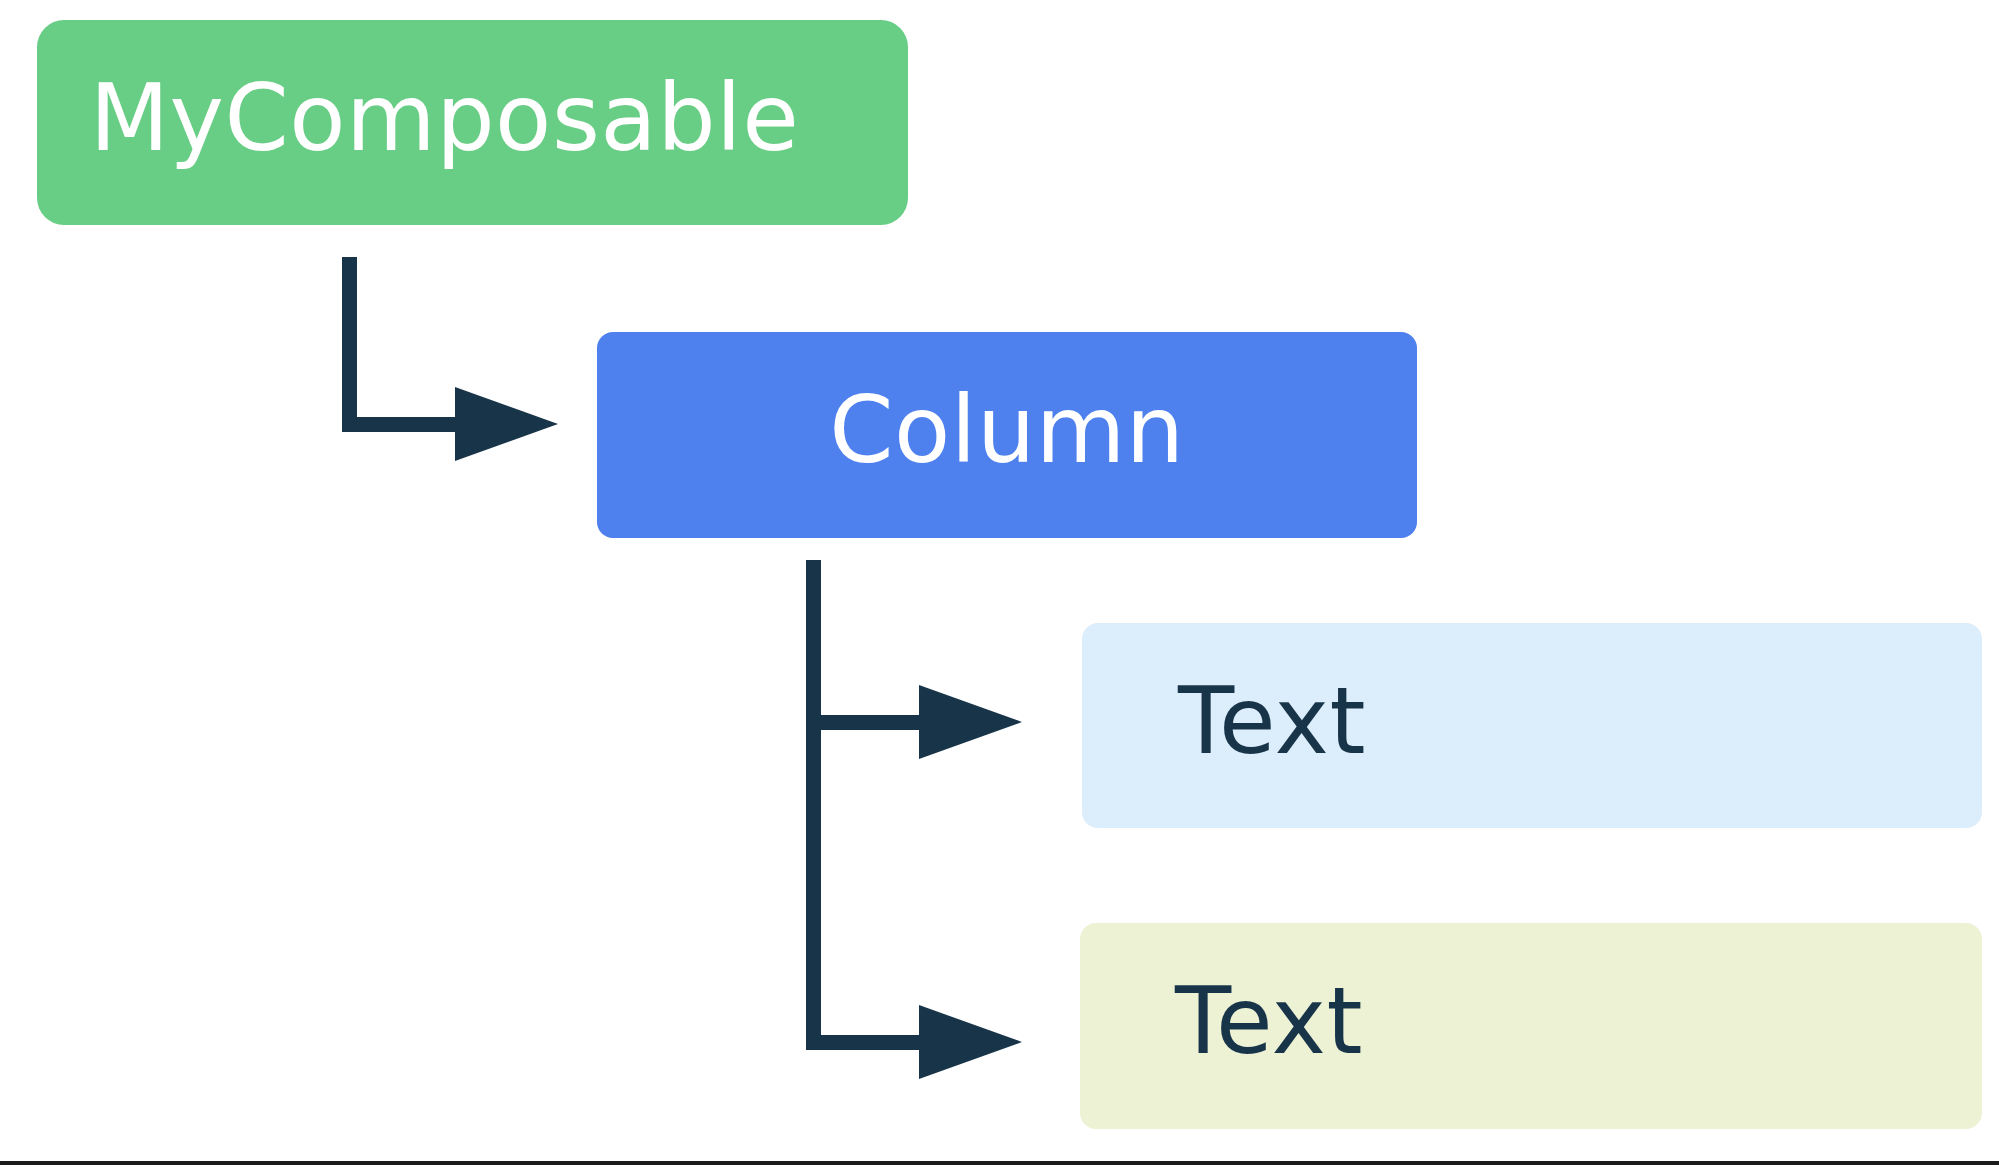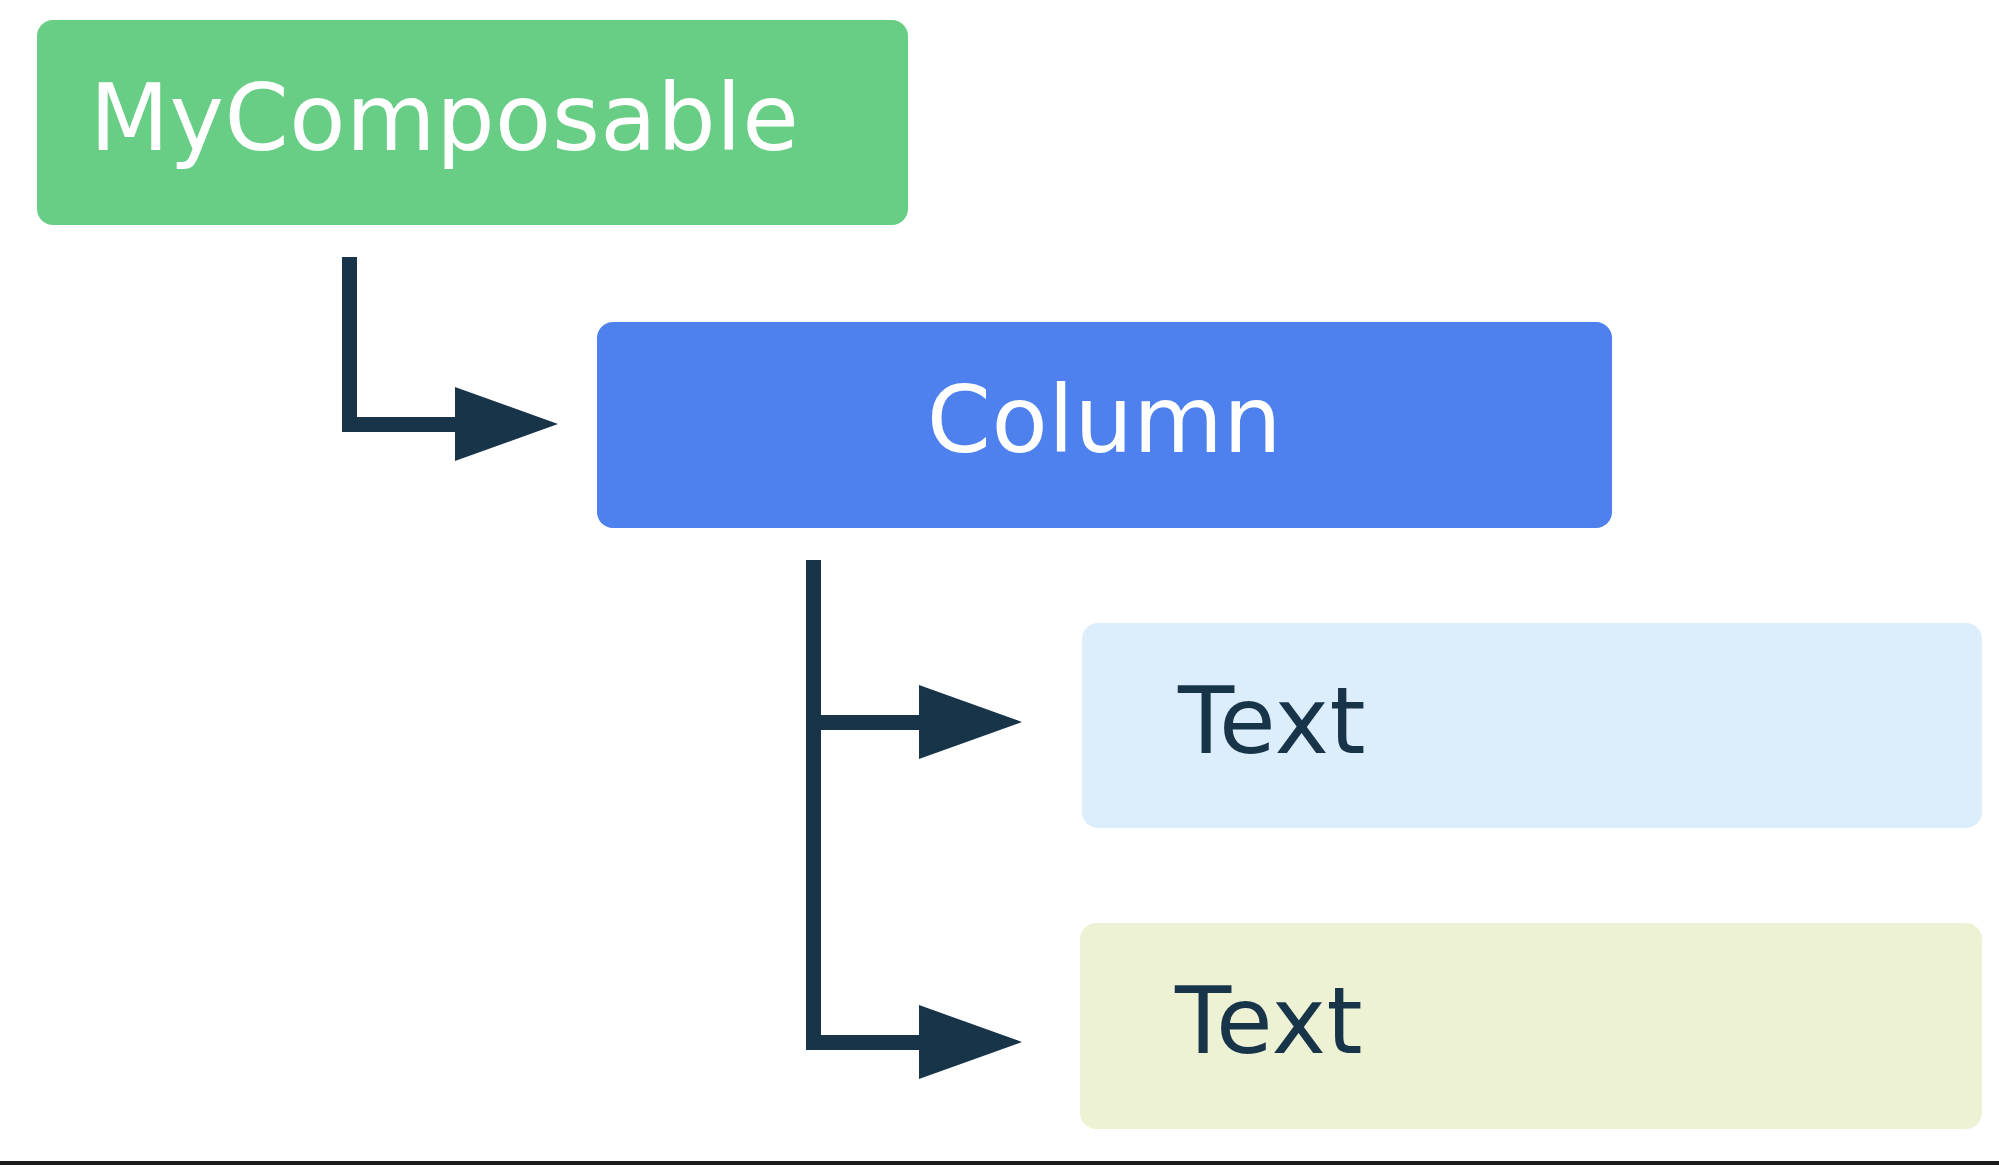--- a/index.html
+++ b/index.html
@@ -31,34 +31,35 @@
     white-space: nowrap;
     letter-spacing: 0.5px;
   }
   
   #node-root {
     left: 37px;
     top: 20px;
     width: 871px;
     height: 205px;
     background: #69ce85;
+    border-radius: 27px;
   }
   #node-root .node-label {
     color: #ffffff;
     font-size: 92px;
     line-height: 1;
     position: relative;
     left: -28px;
     top: -4px;
   }
   
   #node-column {
     left: 597px;
-    top: 322px;
-    width: 1015px;
+    top: 332px;
+    width: 820px;
     height: 206px;
     background: #4e80ee;
   }
   #node-column .node-label {
     color: #ffffff;
     font-size: 92px;
     line-height: 1;
     position: relative;
     top: -4px;
   }

